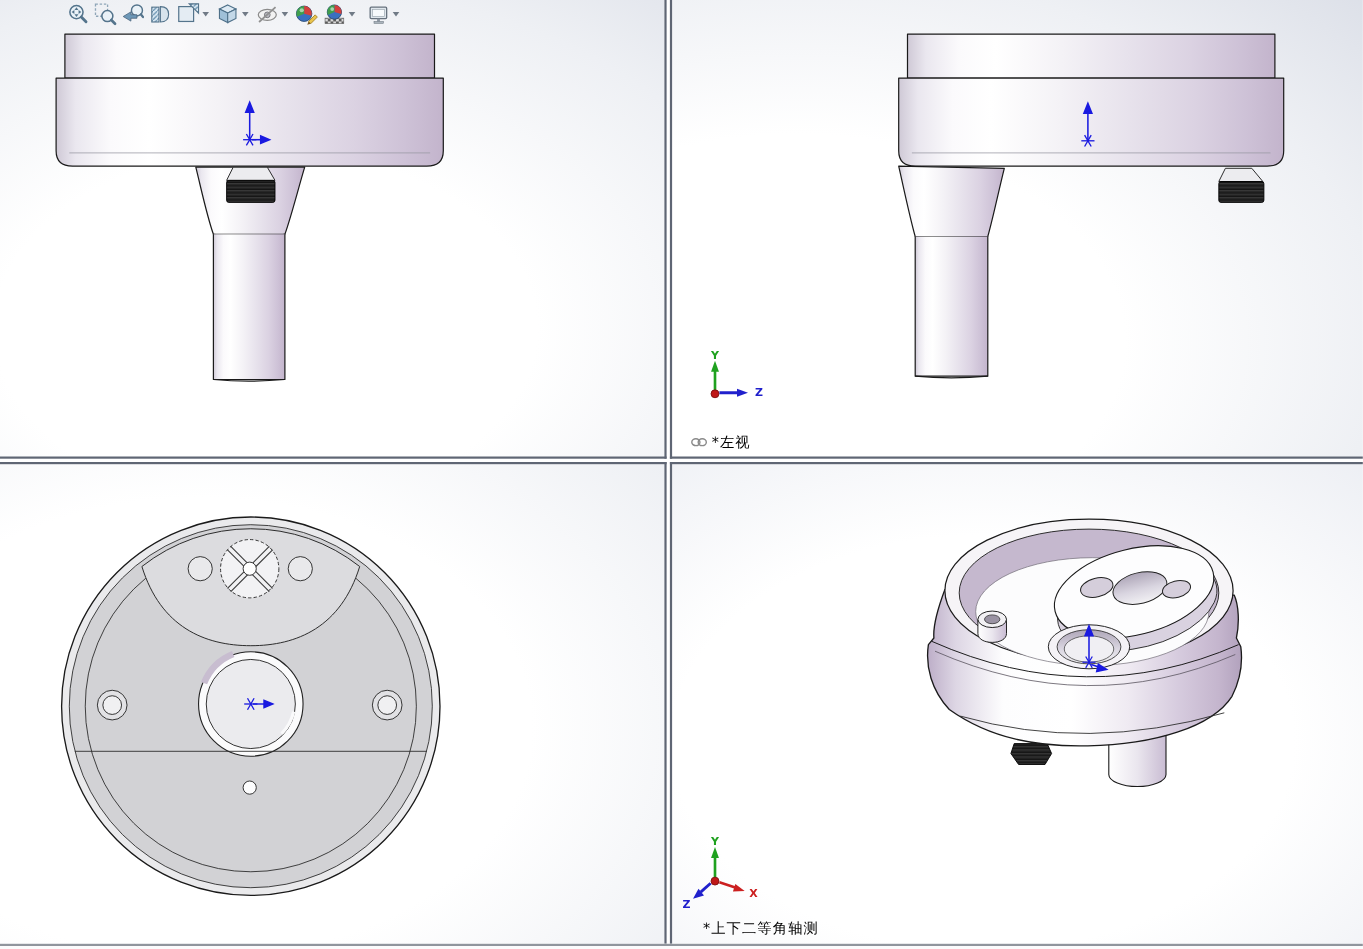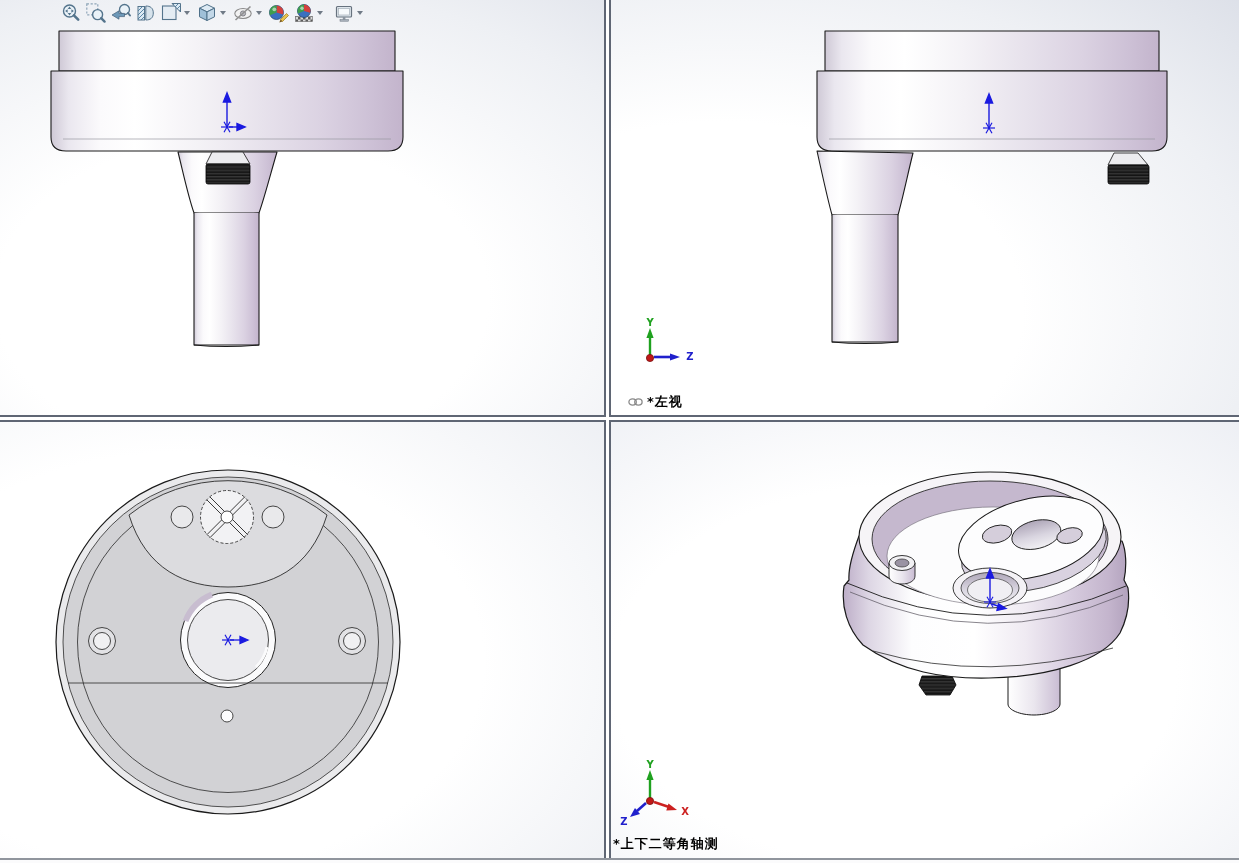--- a/index.html
+++ b/index.html
@@ -18,23 +18,23 @@
   #footer{position:absolute;left:0;top:858px;width:1239px;height:5px;border-top:2px solid #90959d;
           background:#fbfbfc;box-sizing:border-box;}
   
   #hud{position:absolute;left:58px;top:0;height:25px;display:flex;align-items:center;z-index:5;}
   .tb-btn{width:23px;height:23px;display:flex;align-items:center;justify-content:center;margin:0 1px;cursor:default;}
   .caret{width:0;height:0;border-left:3.5px solid transparent;border-right:3.5px solid transparent;
          border-top:4px solid #707a86;margin:0 4px 0 1px;}
   .tb-gap{width:4px;}
   
   .vp-label{position:absolute;display:flex;align-items:center;gap:4px;color:#000;
-            font-size:13px;font-weight:bold;letter-spacing:1px;}
+            font-size:13px;font-weight:normal;letter-spacing:1px;}
   #label-tr{left:17px;bottom:4px;}
-  #label-br{left:2px;bottom:5px;}
+  #label-br{left:28px;bottom:5px;}
 </style>
 </head>
 <body>
 
 <div id="screen">
 
   <svg width="0" height="0" style="position:absolute" aria-hidden="true">
     <defs>
       <linearGradient id="gMetal" x1="0" y1="0" x2="1" y2="0">
         <stop offset="0" stop-color="#cfc9d6"></stop>

